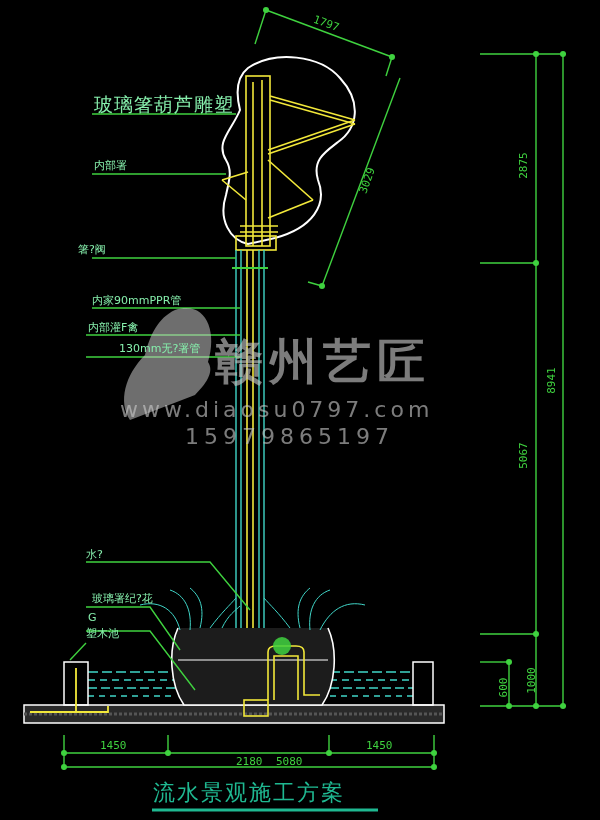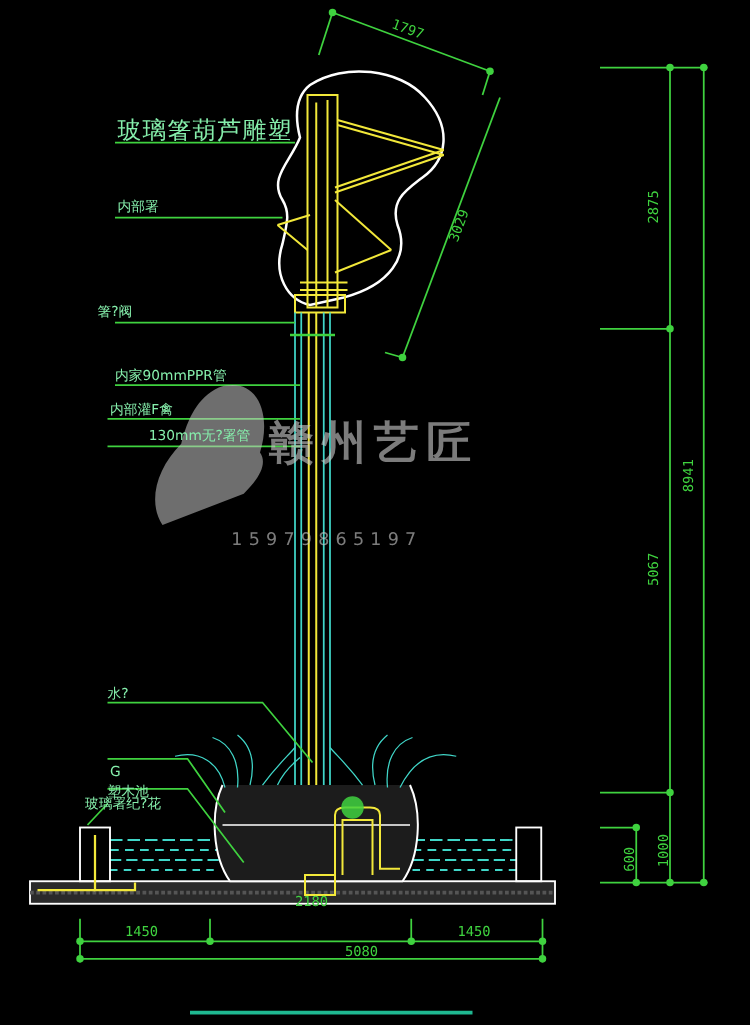--- a/index.html
+++ b/index.html
@@ -4,23 +4,23 @@
 <style>
   html, body { margin: 0; padding: 0; background: #000; }
   body { width: 600px; height: 820px; overflow: hidden; position: relative; font-family: "DejaVu Sans", sans-serif; }
   #stage { position: absolute; left: 0; top: 0; width: 600px; height: 820px; background: #000; }
   svg { position: absolute; left: 0; top: 0; }
   .lbl { position: absolute; color: #86efac; font-family: "DejaVu Sans", sans-serif; white-space: nowrap; line-height: 1; }
   .lbl.big { font-size: 19px; letter-spacing: 1px; }
   .lbl.sm { font-size: 11px; }
   .dim { position: absolute; color: #3fd23f; font-family: "DejaVu Sans Mono", monospace; font-size: 11px; white-space: nowrap; line-height: 1; }
   .title { position: absolute; left: 153px; top: 778px; color: #1fb891; font-family: "DejaVu Serif", serif; font-size: 22px; letter-spacing: 2px; white-space: nowrap; }
-  .wm-big { position: absolute; left: 215px; top: 330px; color: rgba(200,200,200,0.62); font-family: "DejaVu Sans", sans-serif; font-size: 36px; letter-spacing: 6px; white-space: nowrap; font-weight: bold; }
+  .wm-big { position: absolute; left: 215px; top: 330px; color: rgba(200,200,200,0.62); font-family: "DejaVu Sans", sans-serif; font-size: 48px; letter-spacing: 6px; white-space: nowrap; font-weight: bold; }
   .wm-url { position: absolute; left: 120px; top: 397px; color: rgba(200,200,200,0.62); font-family: "DejaVu Sans", sans-serif; font-size: 22px; letter-spacing: 4px; white-space: nowrap; }
-  .wm-phone { position: absolute; left: 185px; top: 424px; color: rgba(200,200,200,0.62); font-family: "DejaVu Sans", sans-serif; font-size: 14px; letter-spacing: 5px; white-space: nowrap; }
+  .wm-phone { position: absolute; left: 185px; top: 424px; color: rgba(200,200,200,0.62); font-family: "DejaVu Sans", sans-serif; font-size: 22px; letter-spacing: 5px; white-space: nowrap; }
 </style>
 </head>
 <body>
 
 <div id="stage">
 
   <svg width="600" height="820" viewBox="0 0 600 820">
 
     <path d="M248,68 C275,50 320,55 340,78 C362,102 358,128 338,142 C325,152 312,160 318,180 C328,205 312,228 275,238 L248,244
          C230,240 218,220 226,195 C230,178 232,170 226,160 C215,142 232,130 240,110 C235,90 238,76 248,68 Z" fill="none" stroke="#ffffff" stroke-width="2"></path>
@@ -164,32 +164,34 @@
     <path d="M175,310 C205,300 218,330 208,362 C215,372 205,385 195,395 L130,420 C118,402 125,375 145,355 C150,335 158,318 175,310 Z" fill="rgba(200,200,200,0.55)"></path>
   </svg>
 
   <span class="lbl big" style="left:94px;top:95px;">玻璃箸葫芦雕塑</span>
   <span class="lbl sm" style="left:94px;top:160px;">内部署</span>
   <span class="lbl sm" style="left:78px;top:244px;">箸?阀</span>
   <span class="lbl sm" style="left:92px;top:295px;">内家90mmPPR管</span>
   <span class="lbl sm" style="left:88px;top:322px;text-align:right;">内部灌F禽</span>
   <span class="lbl sm" style="left:88px;top:343px;margin-left:31px;">130mm无?署管</span>
   <span class="lbl sm" style="left:86px;top:549px;">水?</span>
-  <span class="lbl sm" style="left:68px;top:593px;margin-top:44px;">玻璃署纪?花</span>
+  <span class="lbl sm" style="left:92px;top:593px;">玻璃署纪?花</span>
   <span class="lbl sm" style="left:88px;top:612px;">G</span>
   <span class="lbl sm" style="left:86px;top:628px;text-align:center;">塑木池</span>
 
   <span class="dim" style="left:313px;top:18px;transform:rotate(20deg);">1797</span>
   <span class="dim" style="left:354px;top:175px;transform:rotate(-70deg);">3029</span>
   <span class="dim" style="left:510px;top:160px;transform:rotate(-90deg);">2875</span>
   <span class="dim" style="left:510px;top:450px;transform:rotate(-90deg);">5067</span>
   <span class="dim" style="left:538px;top:375px;transform:rotate(-90deg);">8941</span>
   <span class="dim" style="left:518px;top:675px;transform:rotate(-90deg);">1000</span>
   <span class="dim" style="left:494px;top:682px;transform:rotate(-90deg);">600</span>
   <span class="dim" style="left:100px;top:740px;">1450</span>
-  <span class="dim" style="left:236px;top:716px;">2180</span>
+  <span class="dim" style="left:236px;top:756px;">2180</span>
   <span class="dim" style="left:366px;top:740px;">1450</span>
   <span class="dim" style="left:236px;top:756px;margin-left:40px;">5080</span>
 
   <span class="wm-big">赣州艺匠</span>
+  <span class="wm-url">www.diaosu0797.com</span>
   <span class="wm-phone">15979865197</span>
 
+  <span class="title">流水景观施工方案</span>
 </div>
 
 </body></html>

